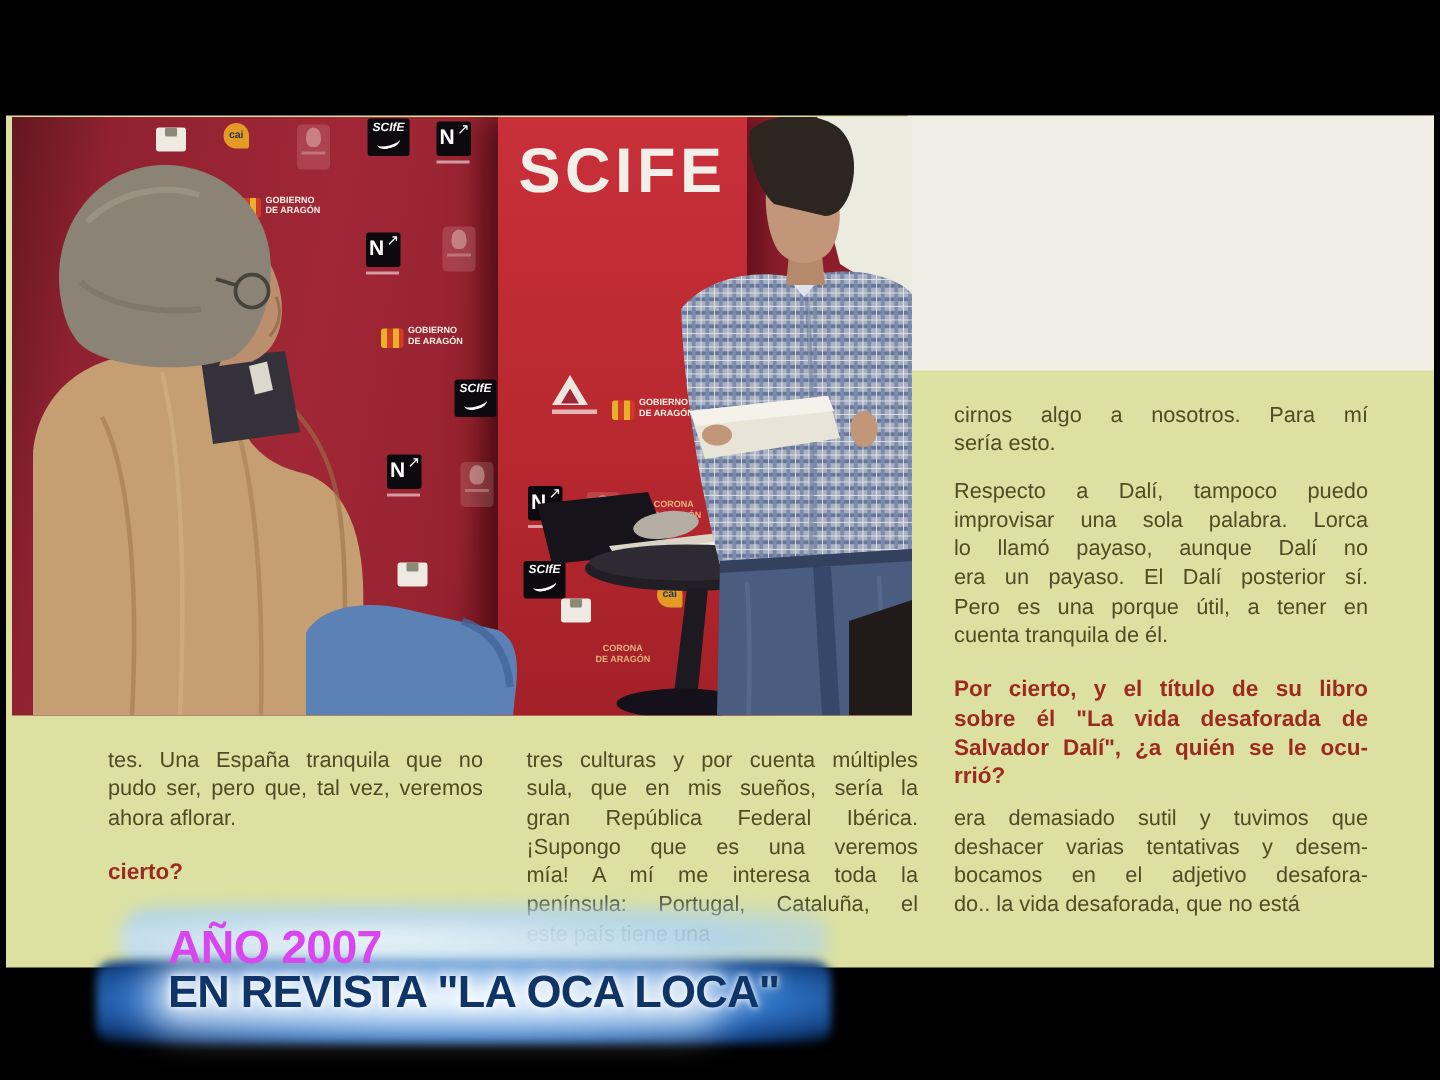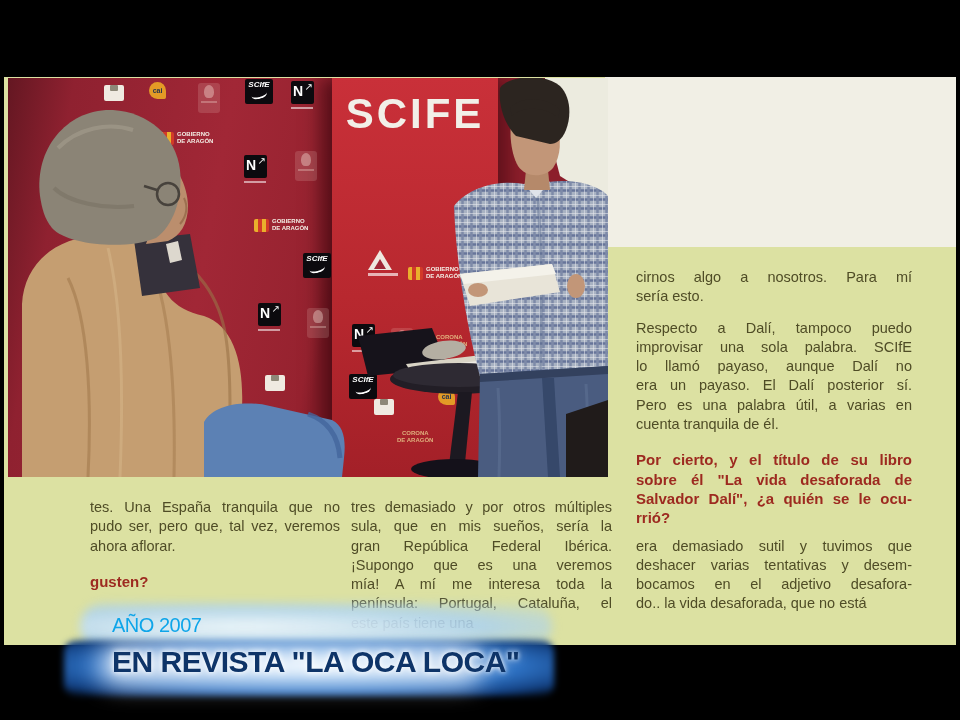--- a/index.html
+++ b/index.html
@@ -40,38 +40,38 @@
   .crest-bar{width:16px;height:2px;background:rgba(250,232,220,.3);margin:3px auto 0;}
   .wsq-box{width:20px;height:16px;background:#efeae1;border-radius:2px;}
   .wsq-dot{width:8px;height:6px;background:#8d8878;border-radius:1px;margin:5px auto 0;}
   .cai-box{width:17px;height:17px;background:#e39b26;border-radius:50% 50% 10% 50%;
           color:#26364e;font-size:7px;font-weight:bold;text-align:center;line-height:17px;}
   .cor-text{color:rgba(238,214,148,.78);font-size:6px;font-weight:bold;line-height:7px;
           text-align:center;white-space:nowrap;}
   .people{position:absolute;left:0;top:0;z-index:3;}
   
   .col{position:absolute;color:#4f4c26;font-size:14.5px;line-height:19.3px;}
-  .col-left{left:86px;top:421px;width:250px;}
+  .col-left{left:68px;top:421px;width:250px;}
   .col-mid{left:347px;top:421px;width:261px;}
   .col-right{left:632px;top:191px;width:276px;}
   .para{margin:0 0 12px 0;}
   .para.question{color:#9d2a20;font-weight:bold;font-size:15px;margin-top:16px;margin-bottom:9px;}
   .line{text-align:justify;text-align-last:justify;}
   .line.last{text-align-last:left;}
   
   .cap-glow1{position:absolute;left:80px;top:603px;width:472px;height:47px;z-index:5;border-radius:24px;
           background:radial-gradient(ellipse at 35% 50%,rgba(238,247,253,.96) 0%,rgba(172,210,240,.88) 55%,rgba(140,190,230,0) 100%);
           filter:blur(5px);}
   .cap-band{position:absolute;left:64px;top:640px;width:490px;height:56px;z-index:5;border-radius:12px;
           background:radial-gradient(ellipse at 50% 46%,#bcdcf8 0%,#5f9fe2 28%,#2e72c4 60%,#123e7e 84%,rgba(6,20,44,0) 100%);
           filter:blur(3px);}
   .cap-halo{position:absolute;left:100px;top:646px;width:382px;height:38px;z-index:6;border-radius:20px;
           background:rgba(255,255,255,.8);filter:blur(12px);}
-  .cap-line1{position:absolute;left:112px;top:614px;z-index:7;font-size:20px;font-weight:normal;
-          letter-spacing:-.5px;color:#0ea5e9;}
+  .cap-line1{position:absolute;left:112px;top:614px;z-index:7;font-size:31px;font-weight:bold;
+          letter-spacing:-.5px;color:#d946ef;}
   .cap-line2{position:absolute;left:112px;top:645px;z-index:7;font-size:30px;font-weight:bold;
           letter-spacing:-.5px;color:#0e3468;
           text-shadow:0 0 5px rgba(255,255,255,.95),0 0 11px rgba(255,255,255,.75);}
 </style>
 </head>
 <body>
 
 <div class="stage">
 
   <div class="page">
@@ -284,45 +284,45 @@
       </svg>
     </div>
 
     <div class="col col-left">
         <div class="para body">
           <div class="line">tes. Una España tranquila que no</div>
           <div class="line">pudo ser, pero que, tal vez, veremos</div>
           <div class="line last">ahora aflorar.</div>
         </div>
         <div class="para question">
-          <div class="line last">gusten?</div>
+          <div class="line last">cierto?</div>
         </div>
       </div>
     <div class="col col-mid">
         <div class="para body">
-          <div class="line">tres demasiado y por otros múltiples</div>
+          <div class="line">tres culturas y por cuenta múltiples</div>
           <div class="line">sula, que en mis sueños, sería la</div>
           <div class="line">gran República Federal Ibérica.</div>
           <div class="line">¡Supongo que es una veremos</div>
           <div class="line">mía! A mí me interesa toda la</div>
           <div class="line">península: Portugal, Cataluña, el</div>
           <div class="line last">este país tiene una</div>
         </div>
       </div>
     <div class="col col-right">
         <div class="para body">
           <div class="line">cirnos algo a nosotros. Para mí</div>
           <div class="line last">sería esto.</div>
         </div>
         <div class="para body">
           <div class="line">Respecto a Dalí, tampoco puedo</div>
-          <div class="line">improvisar una sola palabra. SCIfE</div>
+          <div class="line">improvisar una sola palabra. Lorca</div>
           <div class="line">lo llamó payaso, aunque Dalí no</div>
           <div class="line">era un payaso. El Dalí posterior sí.</div>
-          <div class="line">Pero es una palabra útil, a varias en</div>
+          <div class="line">Pero es una porque útil, a tener en</div>
           <div class="line last">cuenta tranquila de él.</div>
         </div>
         <div class="para question">
           <div class="line">Por cierto, y el título de su libro</div>
           <div class="line">sobre él "La vida desaforada de</div>
           <div class="line">Salvador Dalí", ¿a quién se le ocu-</div>
           <div class="line last">rrió?</div>
         </div>
         <div class="para body">
           <div class="line">era demasiado sutil y tuvimos que</div>

